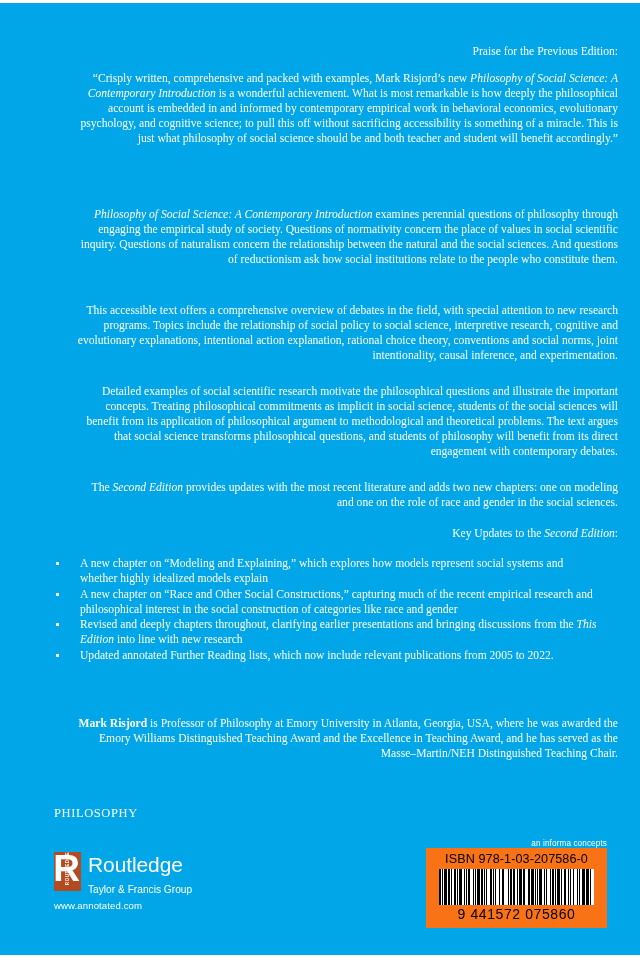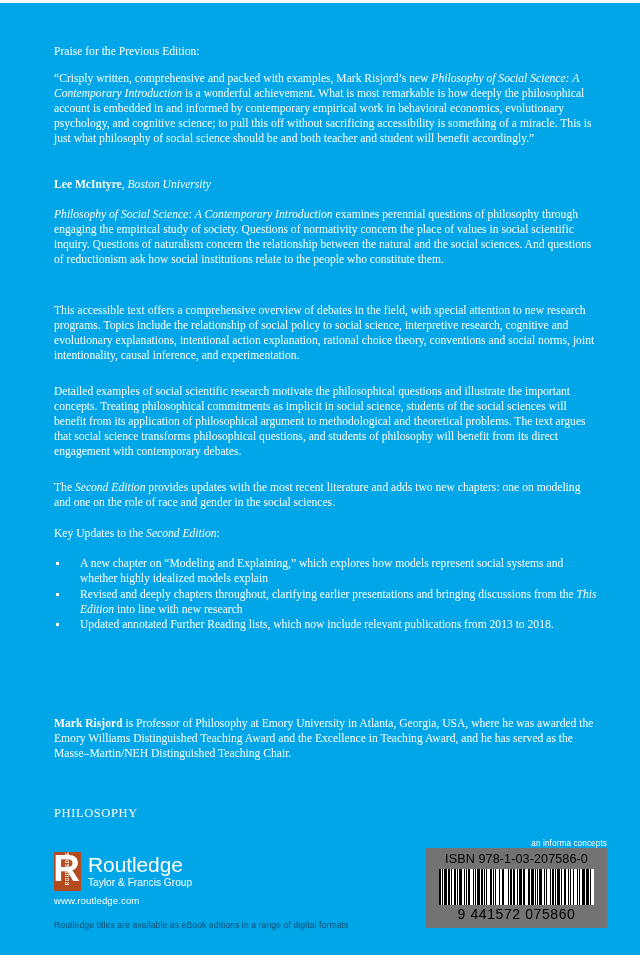--- a/index.html
+++ b/index.html
@@ -19,27 +19,27 @@
     left: 0;
     top: 3px;
     width: 640px;
     height: 952px;
     background: #00A6E8;
     overflow: hidden;
   }
 
   .body-text {
     position: absolute;
-    left: 54px;
+    left: 72px;
     width: 546px;
     color: #FFFFFF;
     font-family: "Liberation Serif", serif;
     font-size: 11.6px;
     line-height: 15.1px;
-    text-align: left;
+    text-align: right;
   }
 
   .body-text i, .body-text em { font-style: italic; }
   .body-text b, .body-text strong { font-weight: bold; }
 
   
   #praise-heading { top: 41px; }
   #praise-quote   { top: 68px; }
   #attribution    { top: 174px; }
   #para-overview  { top: 204px; }
@@ -139,21 +139,21 @@
     font-family: "Liberation Sans", sans-serif;
     font-size: 21px;
     line-height: 23px;
     letter-spacing: -0.1px;
   }
   #brand-sub {
     color: #FFFFFF;
     font-family: "Liberation Sans", sans-serif;
     font-size: 10.2px;
     line-height: 12px;
-    margin-top: 1px;
+    margin-top: 8px;
   }
   #brand-url {
     margin-top: 4px;
     color: #FFFFFF;
     font-family: "Liberation Sans", sans-serif;
     font-size: 9.6px;
     letter-spacing: 0.1px;
   }
 
   #ebook-note {
@@ -176,21 +176,21 @@
     font-size: 8.2px;
     letter-spacing: 0.1px;
   }
 
   #barcode-box {
     position: absolute;
     left: 426px;
     top: 845px;
     width: 181px;
     height: 80px;
-    background: #737373;
+    background: #f97316;
     box-sizing: border-box;
     padding: 4px 7px 3px 7px;
   }
   #isbn-text {
     color: #000000;
     font-family: "Liberation Sans", sans-serif;
     font-size: 12.6px;
     letter-spacing: 0.1px;
     text-align: center;
     line-height: 15px;
@@ -215,66 +215,64 @@
 </style>
 </head>
 <body>
 
 <div id="cover">
 
   <div class="body-text" id="praise-heading">Praise for the Previous Edition:</div>
 
   <div class="body-text" id="praise-quote"><span>“Crisply written, comprehensive and packed with examples, Mark Risjord’s new </span><i>Philosophy of Social Science: A Contemporary Introduction</i><span> is a wonderful achievement. What is most remarkable is how deeply the philosophical account is embedded in and informed by contemporary empirical work in behavioral economics, evolutionary psychology, and cognitive science; to pull this off without sacrificing accessibility is something of a miracle. This is just what philosophy of social science should be and both teacher and student will benefit accordingly.”</span></div>
 
-  <div class="body-text" id="attribution"><b>Lee McIntyre</b><span>, </span><i>Boston University</i></div>
 
   <div class="body-text" id="para-overview"><i>Philosophy of Social Science: A Contemporary Introduction</i><span> examines perennial questions of philosophy through engaging the empirical study of society. Questions of normativity concern the place of values in social scientific inquiry. Questions of naturalism concern the relationship between the natural and the social sciences. And questions of reductionism ask how social institutions relate to the people who constitute them.</span></div>
 
   <div class="body-text" id="para-accessible">This accessible text offers a comprehensive overview of debates in the field, with special attention to new research programs. Topics include the relationship of social policy to social science, interpretive research, cognitive and evolutionary explanations, intentional action explanation, rational choice theory, conventions and social norms, joint intentionality, causal inference, and experimentation.</div>
 
   <div class="body-text" id="para-detailed">Detailed examples of social scientific research motivate the philosophical questions and illustrate the important concepts. Treating philosophical commitments as implicit in social science, students of the social sciences will benefit from its application of philosophical argument to methodological and theoretical problems. The text argues that social science transforms philosophical questions, and students of philosophy will benefit from its direct engagement with contemporary debates.</div>
 
   <div class="body-text" id="para-second-ed"><span>The </span><i>Second Edition</i><span> provides updates with the most recent literature and adds two new chapters: one on modeling and one on the role of race and gender in the social sciences.</span></div>
 
   <div class="body-text" id="updates-heading"><span>Key Updates to the </span><i>Second Edition</i><span>:</span></div>
 
   <ul id="updates-list">
     <li>
       <span class="sq"></span><span>A new chapter on “Modeling and Explaining,” which explores how models represent social systems and whether highly idealized models explain</span><i></i><span></span>
     </li>
     <li>
-      <span class="sq"></span><i></i><span></span>
+      <span class="sq"></span><span>A new chapter on “Race and Other Social Constructions,” capturing much of the recent empirical research and philosophical interest in the social construction of categories like race and gender</span><i></i><span></span>
     </li>
     <li>
       <span class="sq"></span><span>Revised and deeply chapters throughout, clarifying earlier presentations and bringing discussions from the </span><i>This Edition</i><span> into line with new research</span>
     </li>
     <li>
-      <span class="sq"></span><span>Updated annotated Further Reading lists, which now include relevant publications from 2013 to 2018.</span><i></i><span></span>
+      <span class="sq"></span><span>Updated annotated Further Reading lists, which now include relevant publications from 2005 to 2022.</span><i></i><span></span>
     </li>
   </ul>
 
   <div class="body-text" id="bio-para"><b>Mark Risjord</b><span> is Professor of Philosophy at Emory University in Atlanta, Georgia, USA, where he was awarded the Emory Williams Distinguished Teaching Award and the Excellence in Teaching Award, and he has served as the Masse–Martin/NEH Distinguished Teaching Chair.</span></div>
 
   <div id="subject-label">PHILOSOPHY</div>
 
   <div id="logo-block">
     <div id="logo-row">
       <div id="logo-mark">
         <div class="vert">ROUTLEDGE</div>
         <div class="bigR">R</div>
       </div>
       <div id="logo-words">
         <div id="brand-name">Routledge</div>
         <div id="brand-sub">Taylor &amp; Francis Group</div>
       </div>
     </div>
-    <div id="brand-url">www.routledge.com</div>
+    <div id="brand-url">www.annotated.com</div>
   </div>
 
-  <div id="ebook-note">Routledge titles are available as eBook editions in a range of digital formats</div>
 
   <div id="informa-line">an informa concepts</div>
 
   <div id="barcode-box">
     <div id="isbn-text">ISBN 978-1-03-207586-0</div>
     <div id="barcode-bars">
         <span style="flex: 2 0 0px; background: rgb(0, 0, 0);"></span>
         <span style="flex: 1 0 0px; background: rgb(255, 255, 255);"></span>
         <span style="flex: 1 0 0px; background: rgb(0, 0, 0);"></span>
         <span style="flex: 2 0 0px; background: rgb(255, 255, 255);"></span>

